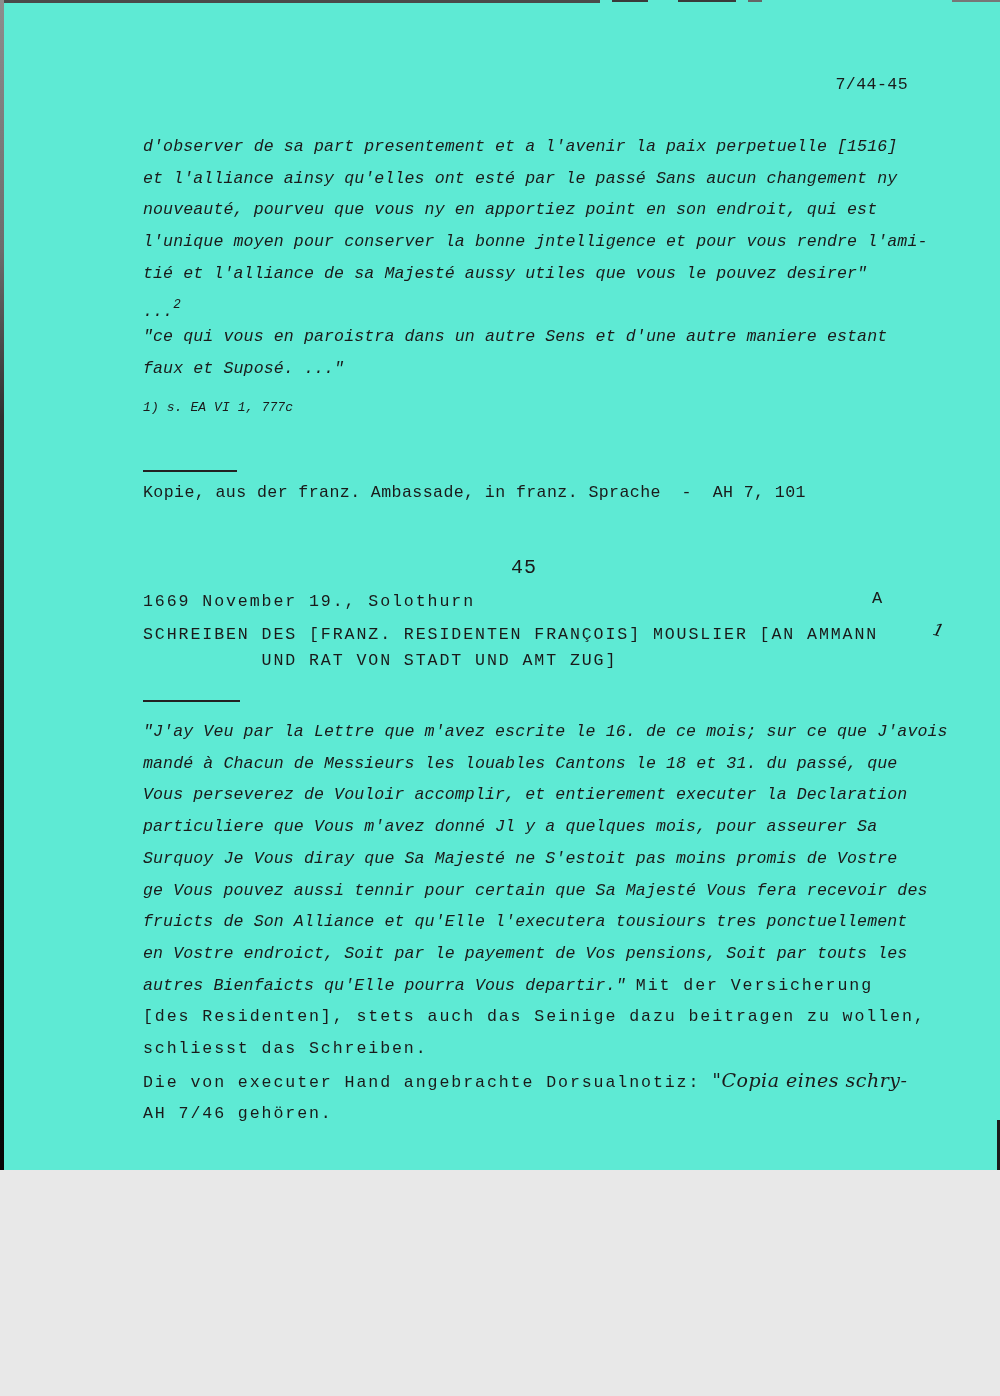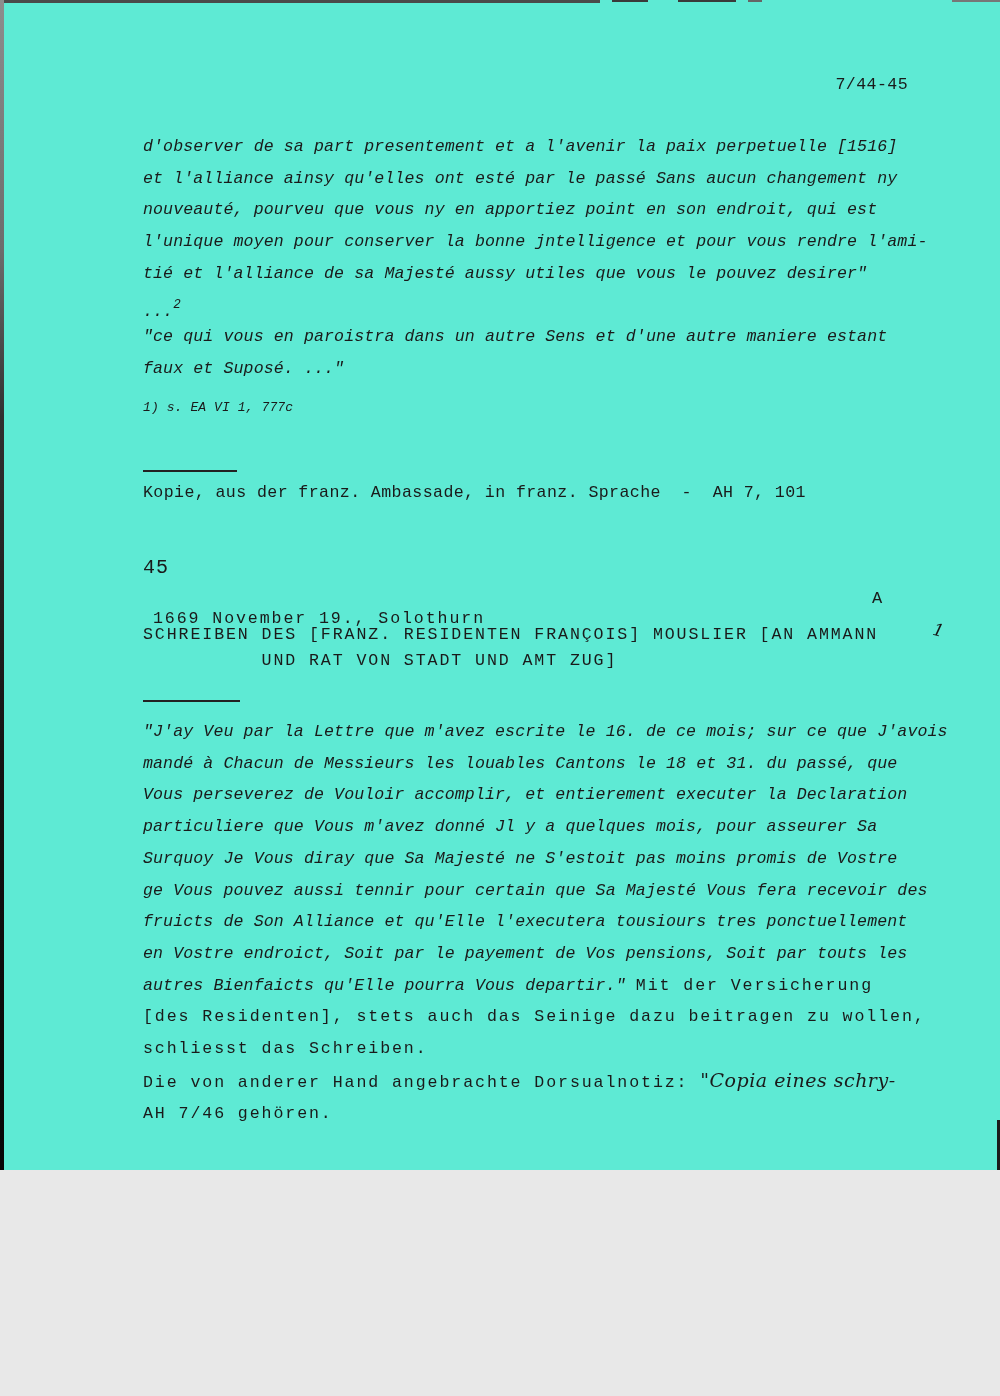--- a/index.html
+++ b/index.html
@@ -71,22 +71,22 @@
       <div class="tline"><span class="it">faux et Suposé. ..."</span></div>
     </div>
 
   <div class="blk fn" style="left:143px; top:396px; width:820px;">
       <div class="tline"><span class="it">1) s. EA VI 1, 777c</span></div>
     </div>
 
   <div class="rule" style="left:143px; top:470px; width:94px;"></div>
   <div class="blk src" style="left:143px; top:483px;">Kopie, aus der franz. Ambassade, in franz. Sprache  -  AH 7, 101</div>
 
-  <div class="blk" style="left:143px; top:556px; width:762px; text-align:left; font-size:20px; letter-spacing:1px;">45</div>
-  <div class="blk rm" style="left:153px; top:592px; font-size:16.6px;margin-top:17px;">1669 November 19., Solothurn</div>
+  <div class="blk" style="left:143px; top:556px; width:762px; text-align:center; font-size:20px; letter-spacing:1px;">45</div>
+  <div class="blk rm" style="left:143px; top:592px; font-size:16.6px;">1669 November 19., Solothurn</div>
   <div class="blk rm" style="left:872px; top:589px; font-size:17px;">A</div>
   <div class="blk ttl" style="left:143px; top:622px; width:830px;">
       <div class="tline"><span class="rm">SCHREIBEN DES [FRANZ. RESIDENTEN FRANÇOIS] MOUSLIER [AN AMMANN</span></div>
       <div class="tline"><span class="rm">          UND RAT VON STADT UND AMT ZUG]</span></div>
     </div>
   <div class="handwrit" style="left:933px; top:620px; font-size:17px; transform:rotate(14deg);">1</div>
 
   <div class="rule" style="left:143px; top:700px; width:97px;"></div>
 
   <div class="blk q" style="left:143px; top:716px; width:840px;">
@@ -94,21 +94,21 @@
       <div class="tline"><span class="it">mandé à Chacun de Messieurs les louables Cantons le 18 et 31. du passé, que</span></div>
       <div class="tline"><span class="it">Vous perseverez de Vouloir accomplir, et entierement executer la Declaration</span></div>
       <div class="tline"><span class="it">particuliere que Vous m'avez donné Jl y a quelques mois, pour asseurer Sa</span></div>
       <div class="tline"><span class="it">Surquoy Je Vous diray que Sa Majesté ne S'estoit pas moins promis de Vostre</span></div>
       <div class="tline"><span class="it">ge Vous pouvez aussi tennir pour certain que Sa Majesté Vous fera recevoir des</span></div>
       <div class="tline"><span class="it">fruicts de Son Alliance et qu'Elle l'executera tousiours tres ponctuellement</span></div>
       <div class="tline"><span class="it">en Vostre endroict, Soit par le payement de Vos pensions, Soit par touts les</span></div>
       <div class="tline"><span class="it">autres Bienfaicts qu'Elle pourra Vous departir." </span><span class="rm">Mit der Versicherung</span></div>
       <div class="tline"><span class="rm">[des Residenten], stets auch das Seinige dazu beitragen zu wollen,</span></div>
       <div class="tline"><span class="rm">schliesst das Schreiben.</span></div>
-      <div class="tline"><span class="rm">Die von anderer Hand angebrachte Dorsualnotiz: </span><span class="hs">"Copia eines schry-</span></div>
+      <div class="tline"><span class="rm">Die von executer Hand angebrachte Dorsualnotiz: </span><span class="hs">"Copia eines schry-</span></div>
       <div class="tline"><span class="rm">AH 7/46 gehören.</span></div>
     </div>
 
   <div class="rule" style="left:143px; top:1247px; width:97px;"></div>
   <div class="blk src" style="left:143px; top:1260px;">Kopie, von Heinrich II. Zurlauben, in franz. Sprache  -  AH 7, 102</div>
 
   <div class="handwrit" style="left:946px; top:1346px; font-size:23px; transform:rotate(-8deg); letter-spacing:1px;">63v</div>
 
 </div>
 

